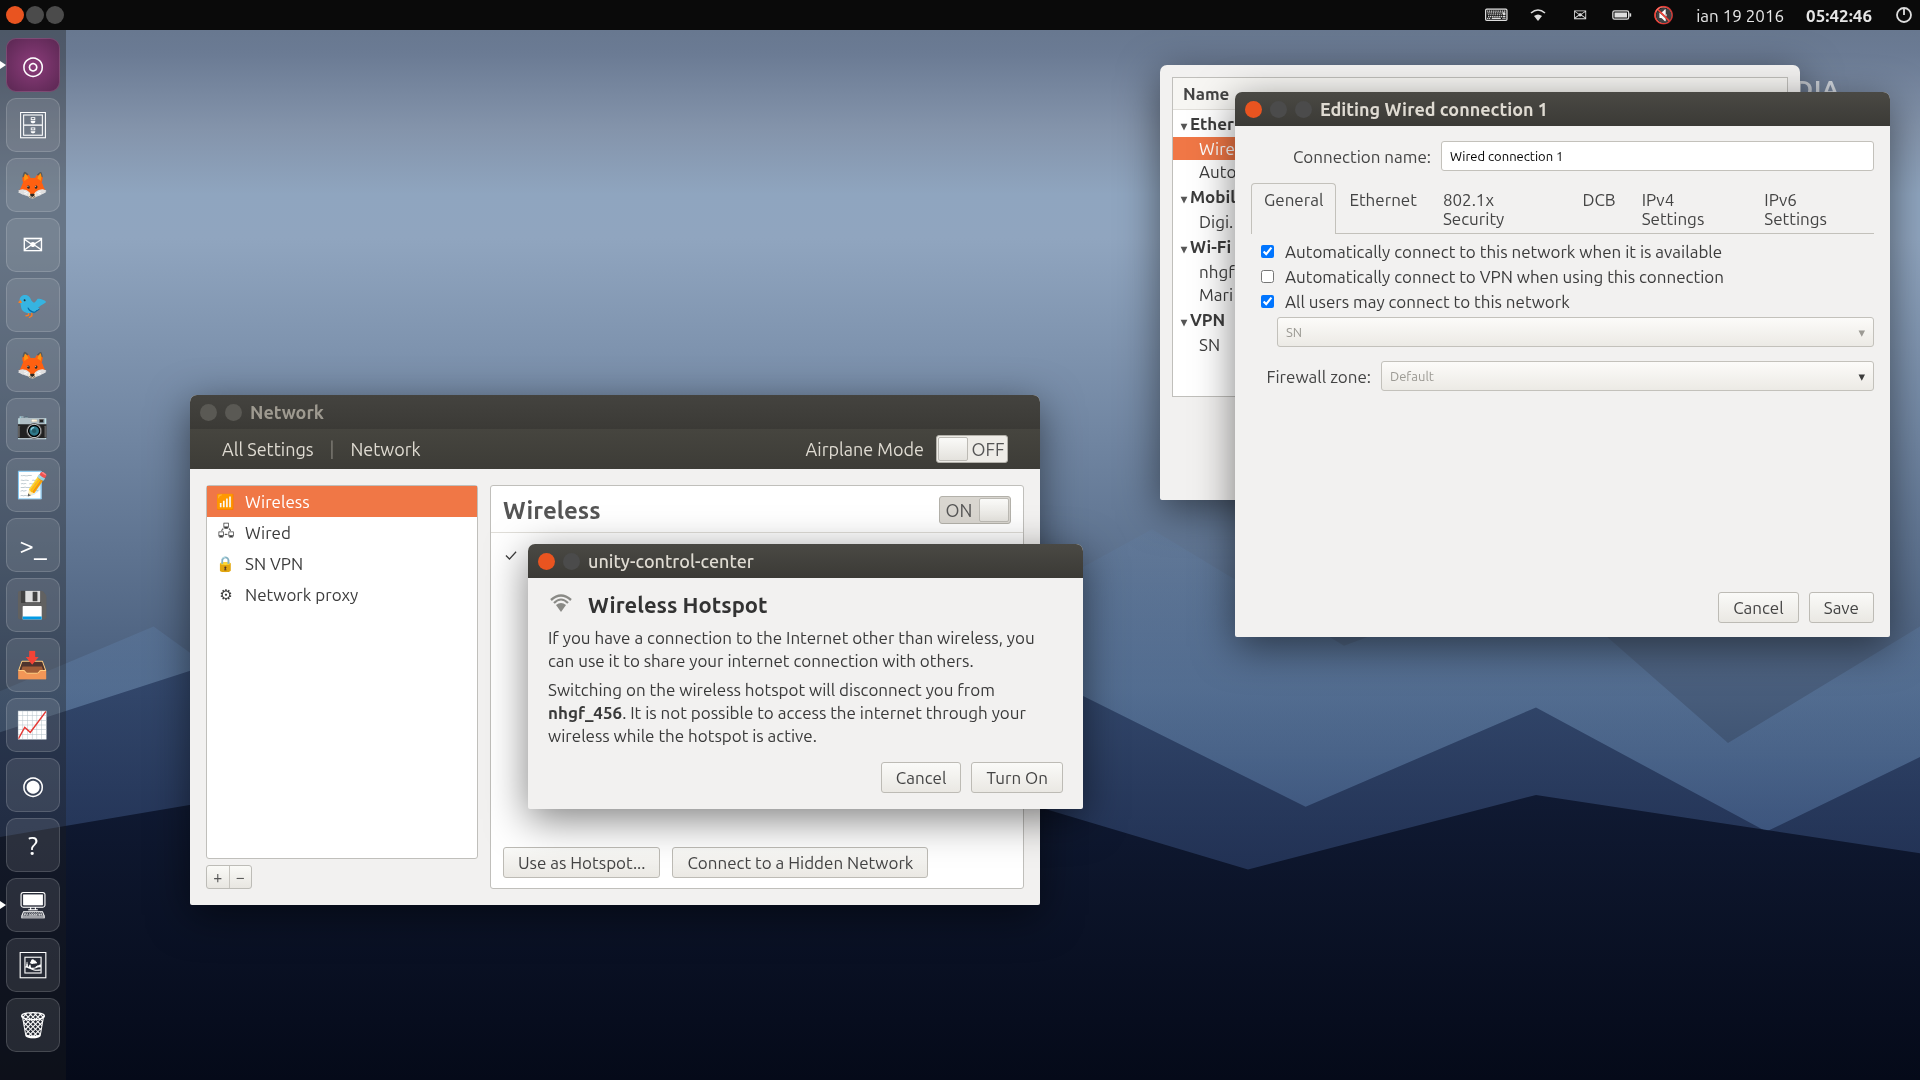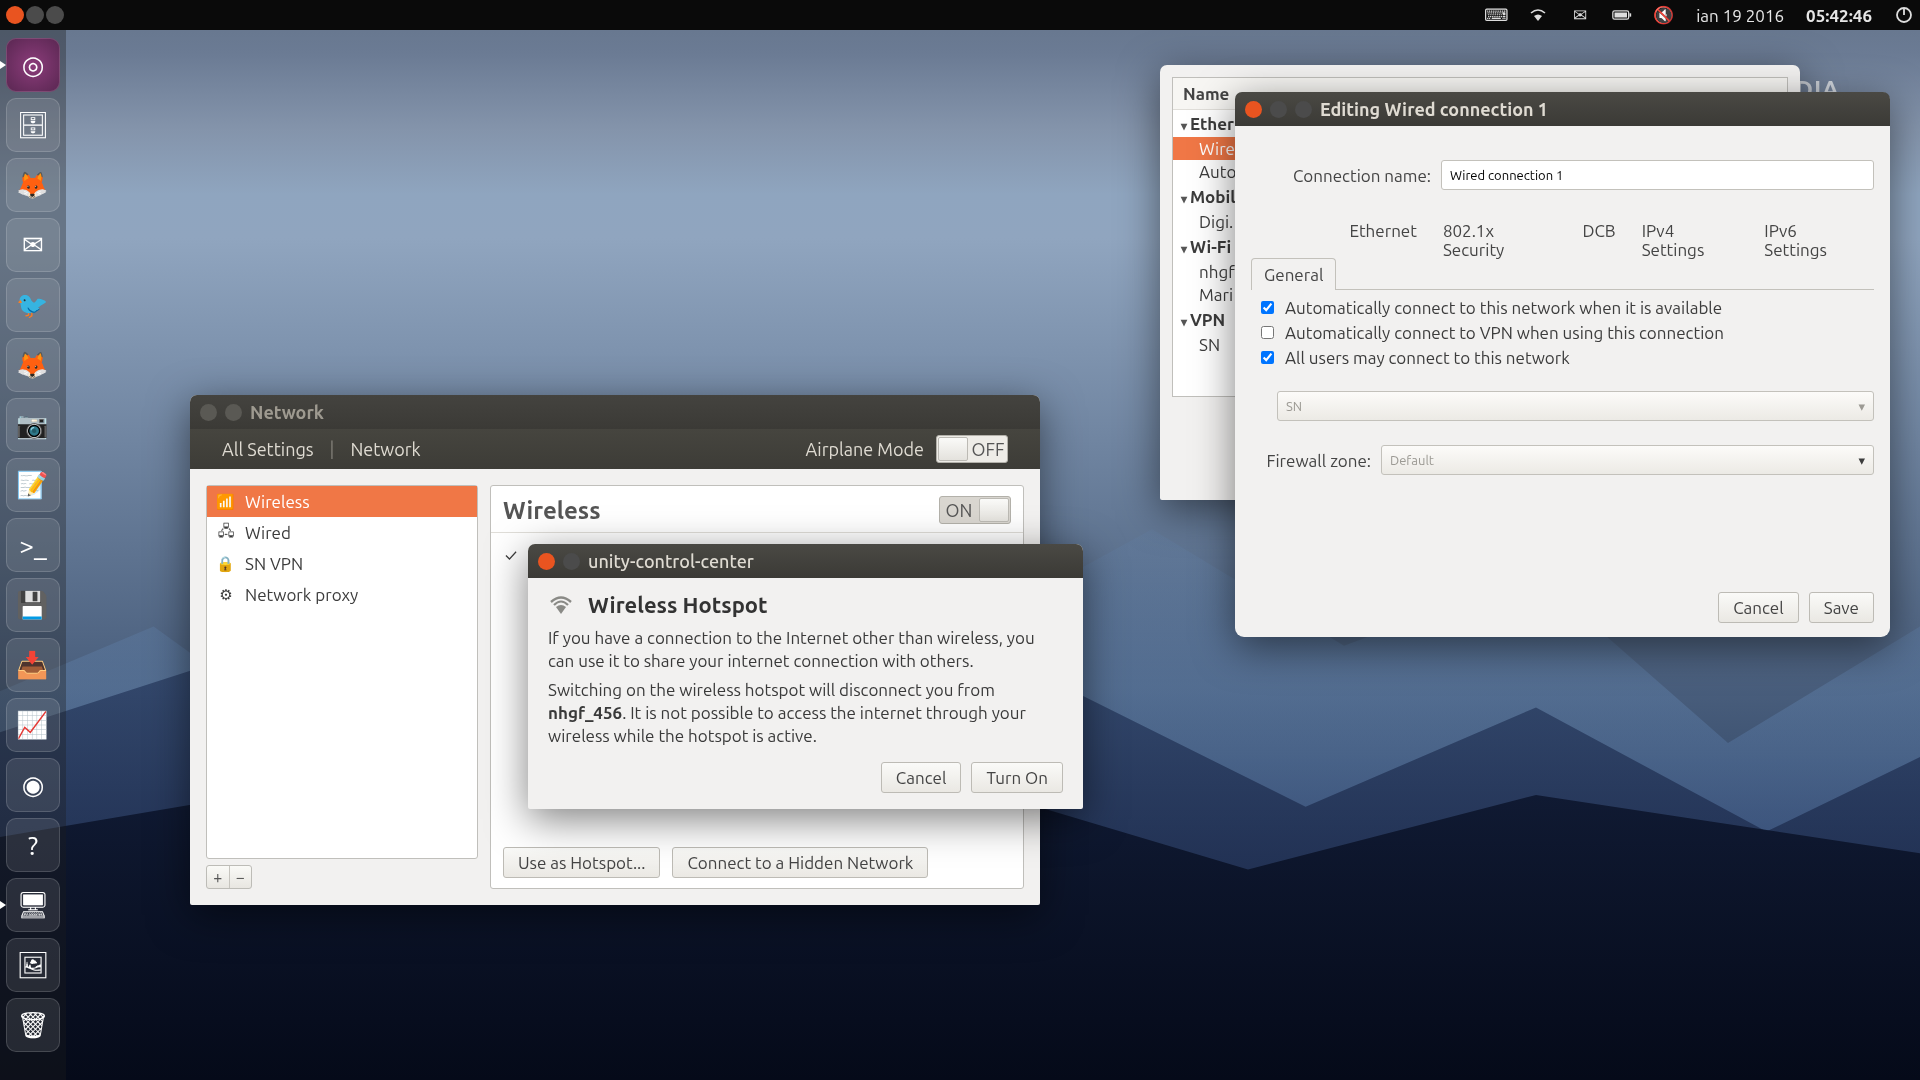--- a/index.html
+++ b/index.html
@@ -77,46 +77,46 @@
   .divider{height:1px;background:#e0ded9;margin:8px -12px;}
   .wifi-row{display:flex;align-items:center;gap:8px;padding:4px 2px;}
   .main-bottom{margin-top:auto;display:flex;gap:12px;}
   .btn{background:linear-gradient(#fafaf8,#eae8e3);border:1px solid #bdbbb5;border-radius:3px;padding:5px 14px;font-size:17px;color:#444;}
 
   
   #hotspot-dialog{left:528px;top:544px;width:555px;background:var(--light-panel);}
   #hotspot-dialog .titlebar{background:linear-gradient(#4a4944,#3b3a36);}
   #hotspot-dialog .titlebar .win-dot.close{background:#e95420;}
   #hotspot-dialog .body{padding:14px 20px 16px 20px;}
-  .hotspot-head{display:flex;align-items:center;gap:14px;margin-bottom:10px;}
+  .hotspot-head{display:flex;gap:14px;margin-bottom:10px;}
   .hotspot-head h3{margin:0;font-size:22px;font-weight:700;color:#333;}
   #hotspot-dialog p{margin:6px 0;font-size:17px;color:#3a3a3a;line-height:1.35;}
   .dlg-btns{display:flex;justify-content:flex-end;gap:10px;margin-top:14px;}
 
   
   #conn-window{left:1160px;top:65px;width:640px;height:435px;}
   #conn-list{margin:12px;border:1px solid var(--border-grey);background:#fff;height:320px;}
   .conn-header{padding:6px 10px;font-size:17px;color:#444;border-bottom:1px solid #e0ded9;font-weight:600;background:#f7f6f3;}
   .conn-cat{padding:4px 8px;font-size:17px;font-weight:700;}
   .conn-cat::before{content:"▾ ";font-size:12px;color:#555;}
   .conn-row{padding:2px 8px 2px 26px;font-size:17px;}
   .conn-row.sel{background:var(--selection);color:#fff;}
 
   
-  #edit-window{left:1235px;top:92px;width:655px;height:545px;border-radius:9px;}
+  #edit-window{left:1235px;top:92px;width:655px;height:545px;}
   #edit-window .body{padding:10px 16px;}
-  .form-row{display:flex;align-items:center;gap:10px;margin:24px 0;}
+  .form-row{display:flex;align-items:center;gap:10px;margin:5px 0;}
   .form-row label{font-size:17px;color:#444;}
   .form-row.right label{width:180px;text-align:right;}
   input[type=text],select,.dropdown{flex:1;height:30px;border:1px solid #c3c1bb;border-radius:3px;background:#fff;padding:0 8px;font-size:13px;}
   .dropdown{display:flex;align-items:center;background:linear-gradient(#fcfbf9,#eceae5);justify-content:space-between;}
   .dropdown.disabled{color:#9c9a94;}
   .tabs{display:flex;border-bottom:1px solid #c3c1bb;margin:12px 0 8px 0;}
   .tab{padding:6px 12px;font-size:17px;color:#444;border:1px solid transparent;border-bottom:none;margin-bottom:-1px;border-radius:4px 4px 0 0;}
-  .tab.active{background:var(--light-panel);border-color:#c3c1bb;margin-top:44px;}
+  .tab.active{background:var(--light-panel);border-color:#c3c1bb;}
   .check-row{display:flex;align-items:center;gap:8px;margin:6px 0 6px 6px;font-size:17px;}
   .edit-bottom{position:absolute;bottom:14px;right:16px;display:flex;gap:10px;}
 
   .watermark{position:absolute;right:80px;top:76px;font-size:24px;font-weight:700;color:rgba(255,255,255,.7);letter-spacing:1px;z-index:1;}
 
   svg{display:block;}
 </style>
 </head>
 <body>
 <div class="mountain m1"></div>

